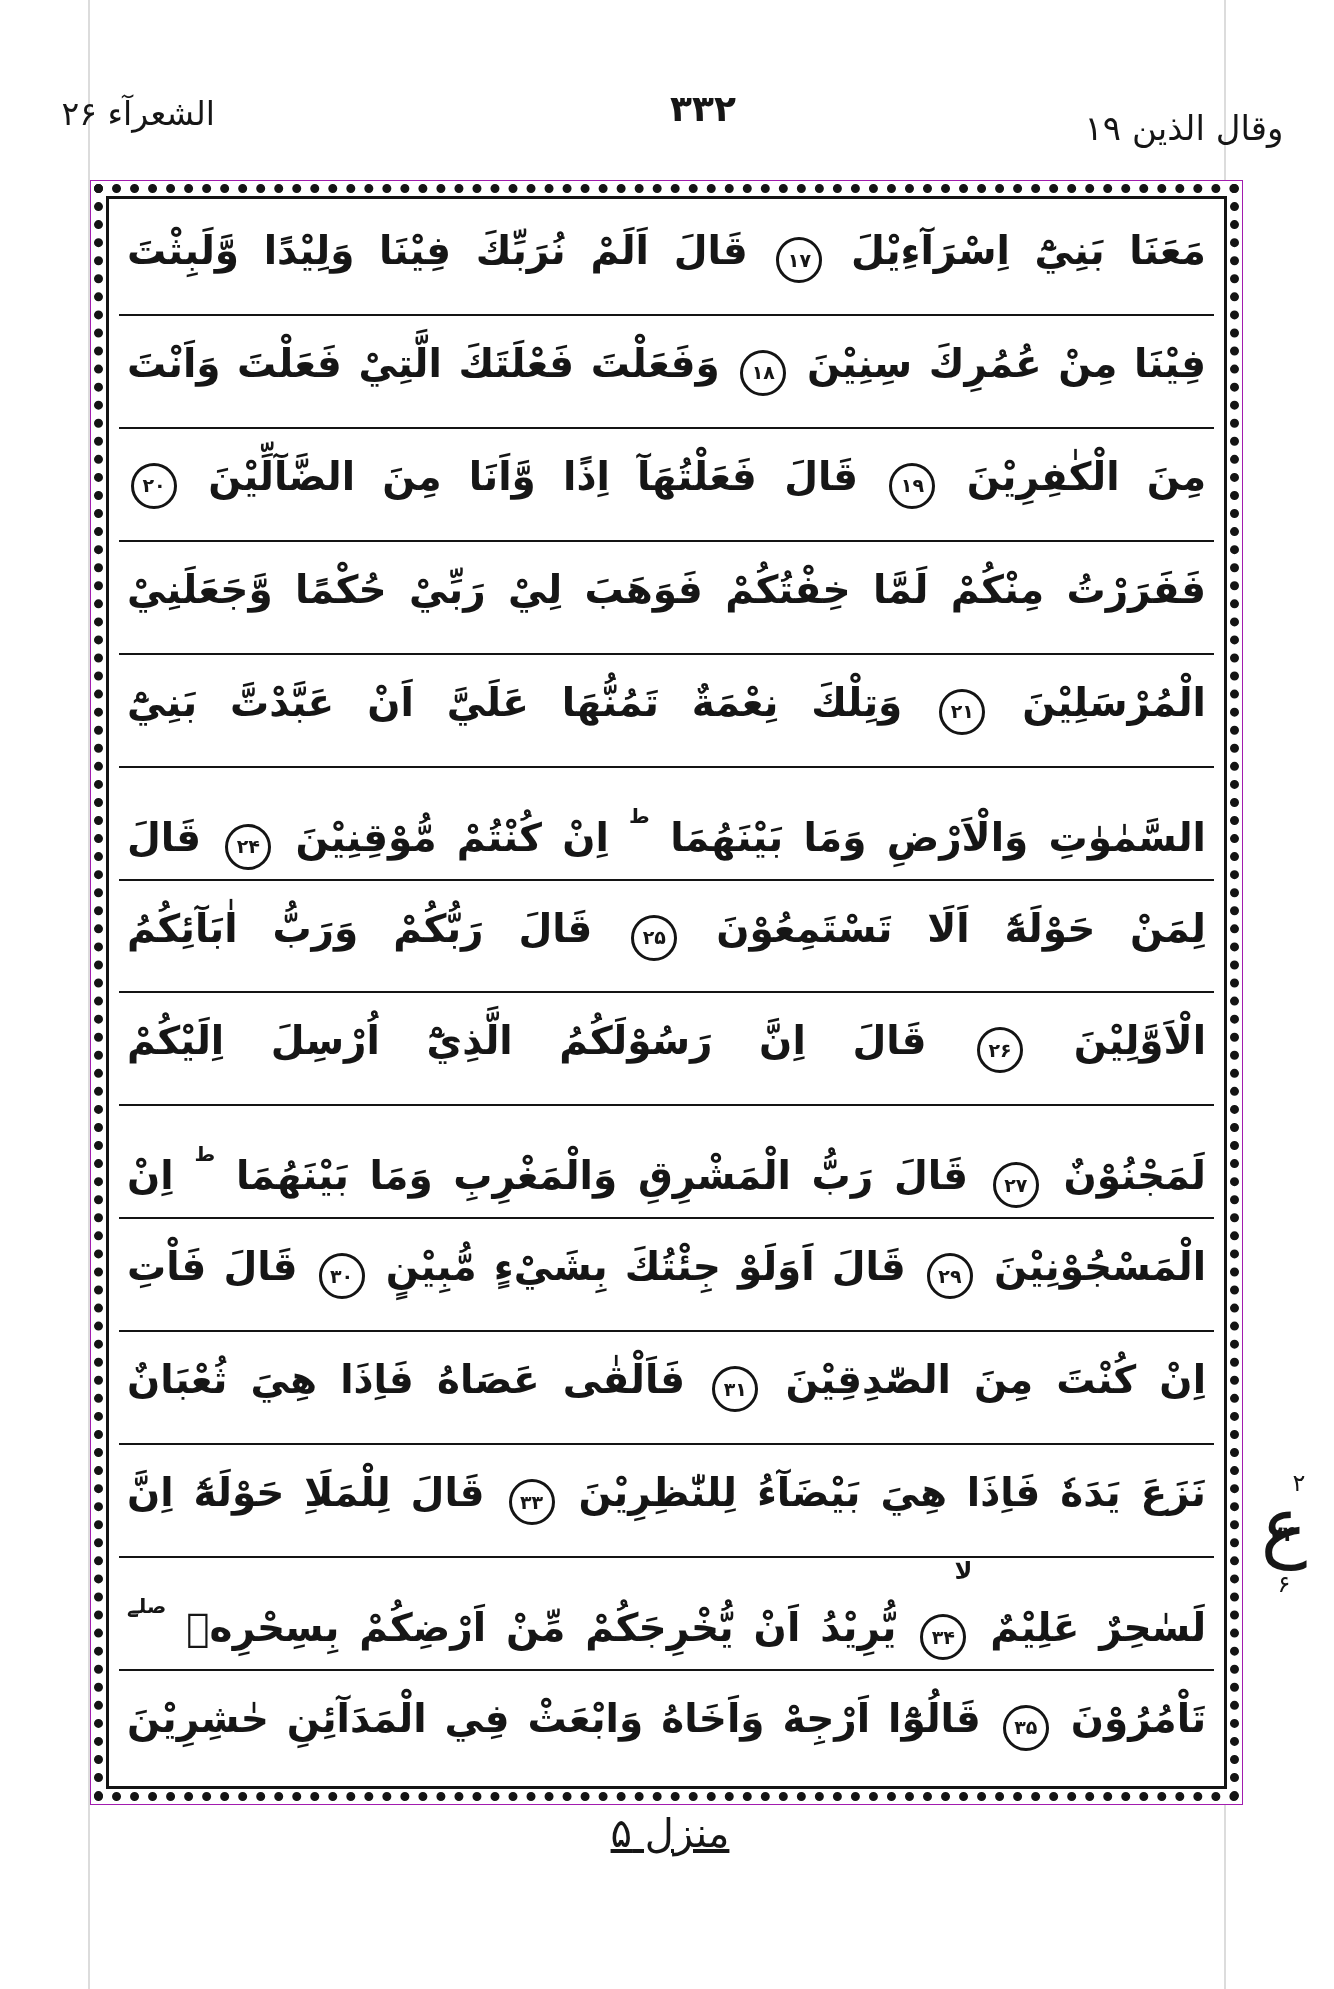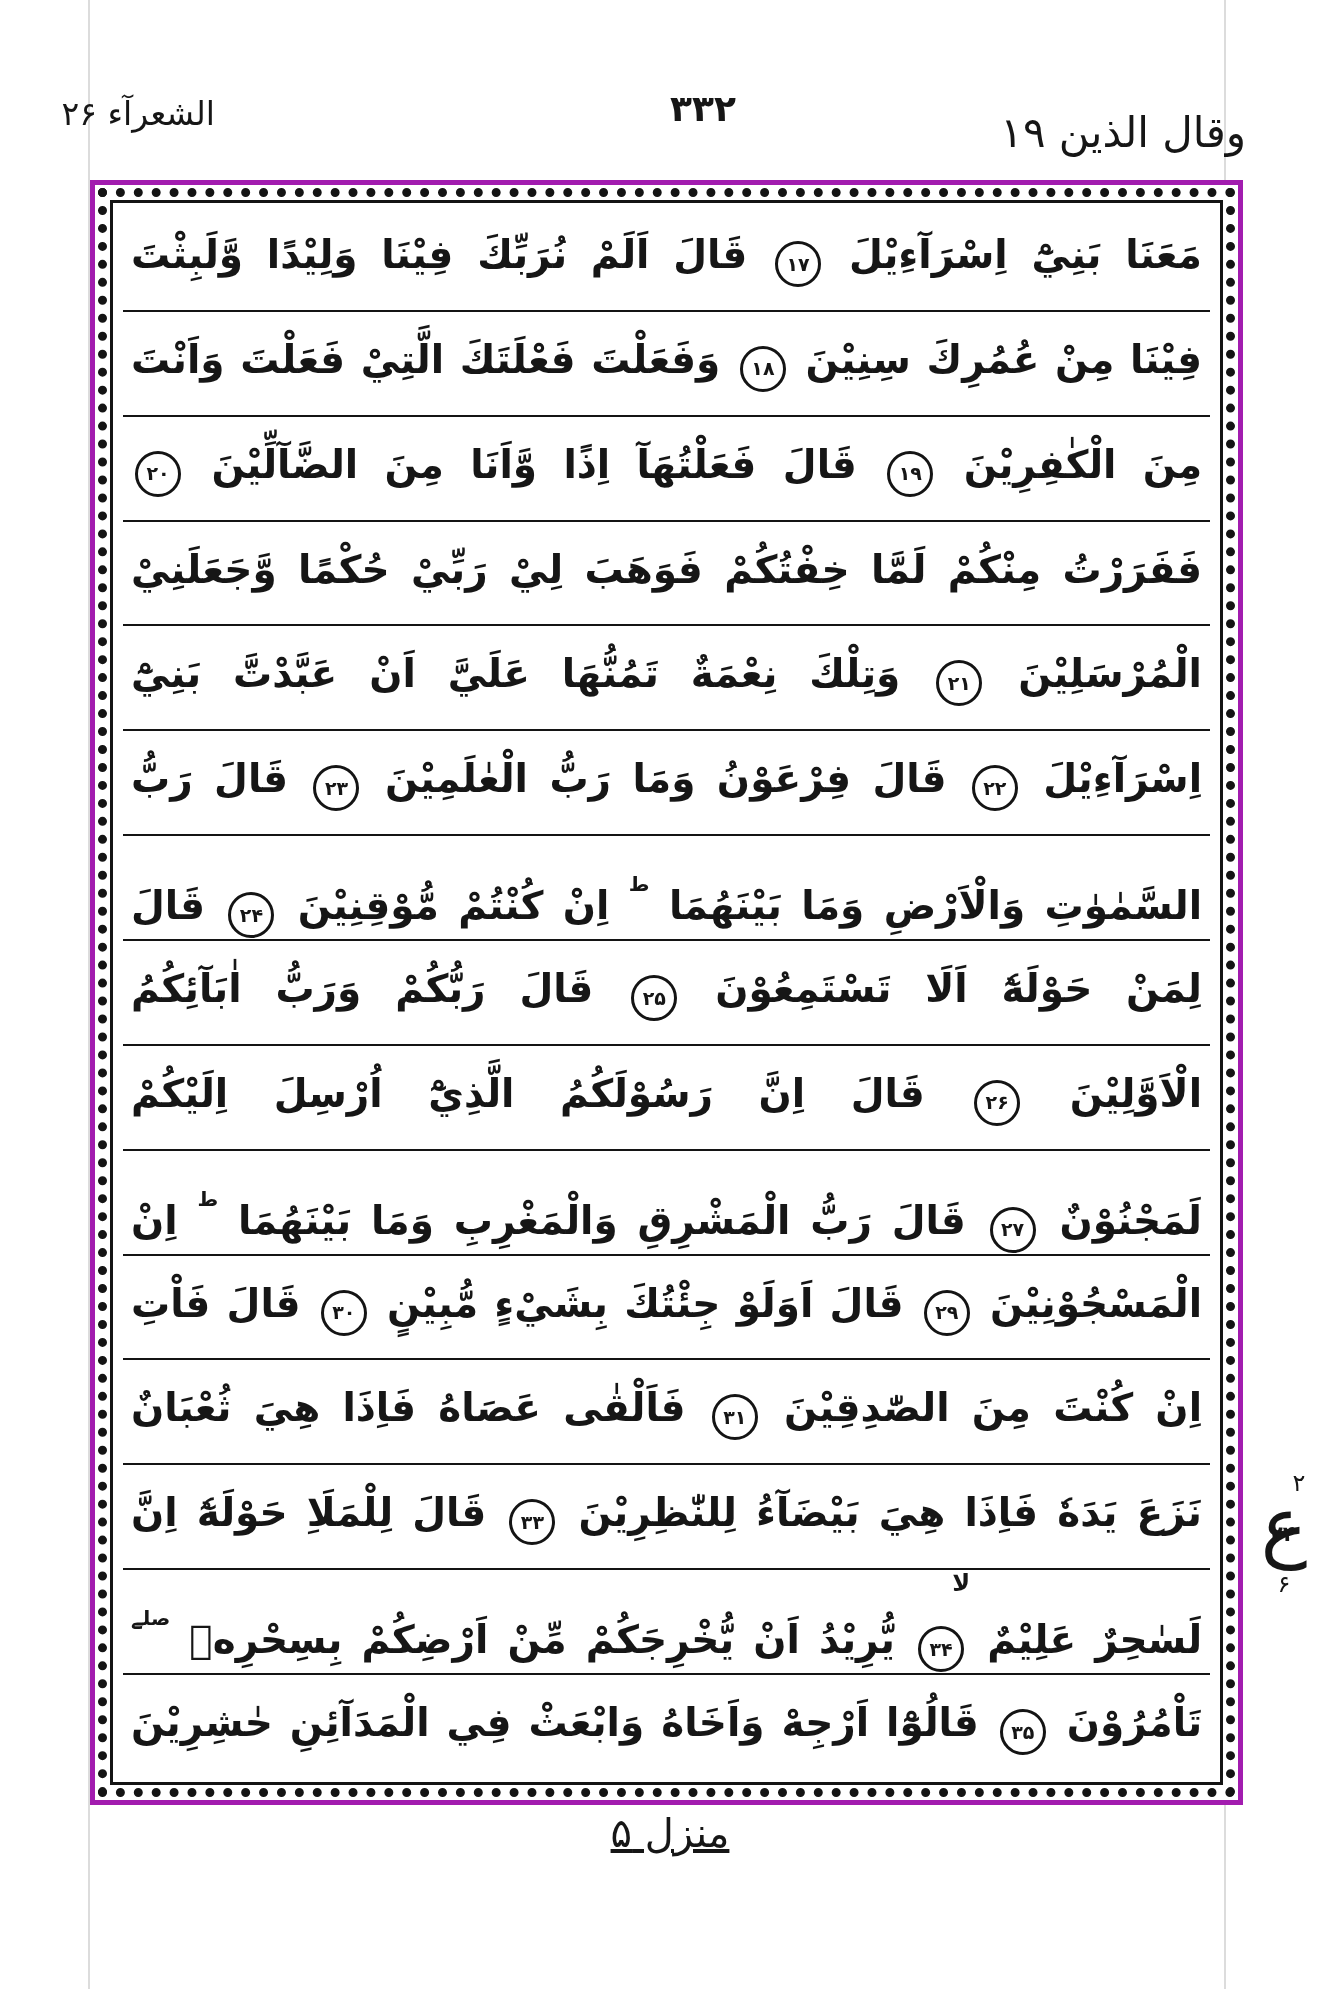--- a/index.html
+++ b/index.html
@@ -9,26 +9,26 @@
   }
   
   .scan-v{position:absolute;top:0;width:2px;height:1989px;background:#dcdcdc;z-index:0;}
   .scan-v.left{left:88px;}
   .scan-v.right{left:1224px;}
 
   
   .hdr{position:absolute;z-index:3;white-space:nowrap;direction:rtl;margin-left:40px;}
   .hdr-surah{right:1119px;top:94px;font-size:33px;}
   .hdr-page {left:598px;top:88px;width:130px;text-align:center;font-size:36px;font-weight:700;}
-  .hdr-juz  {left:1006px;top:108px;width:200px;text-align:center;font-size:42px;}
+  .hdr-juz  {left:1044px;top:108px;width:200px;text-align:center;font-size:34px;}
 
   
   .frame-outer{
     position:absolute;left:90px;top:180px;width:1153px;height:1625px;
-    box-sizing:border-box;border:5px solid #a21caf;background:#fff;padding:3px;z-index:2;
+    box-sizing:border-box;border:1px solid #a21caf;background:#fff;padding:3px;z-index:2;
   }
   .frame-beads{box-sizing:border-box;width:100%;height:100%;border:9px dotted #141414;padding:3px;}
   .frame-inner{box-sizing:border-box;width:100%;height:100%;border:3px solid #141414;padding:4px 10px;}
 
   
   .lines{box-sizing:border-box;width:100%;height:100%;display:flex;flex-direction:column;direction:rtl;}
   .qline{
     flex:1 1 0;border-bottom:2px solid #141414;
     text-align:justify;text-align-last:justify;-moz-text-align-last:justify;
     direction:rtl;font-size:39px;font-weight:700;line-height:96px;
@@ -68,21 +68,20 @@
 
 <div class="frame-outer">
   <div class="frame-beads">
     <div class="frame-inner">
       <div class="lines" id="lines">
           <div class="qline"><span class="qtext">مَعَنَا بَنِيْٓ اِسْرَآءِيْلَ</span> <span class="vwrap"><span class="vcircle">۱۷</span></span> <span class="qtext">قَالَ اَلَمْ نُرَبِّكَ فِيْنَا وَلِيْدًا وَّلَبِثْتَ</span> </div>
           <div class="qline"><span class="qtext">فِيْنَا مِنْ عُمُرِكَ سِنِيْنَ</span> <span class="vwrap"><span class="vcircle">۱۸</span></span> <span class="qtext">وَفَعَلْتَ فَعْلَتَكَ الَّتِيْ فَعَلْتَ وَاَنْتَ</span> </div>
           <div class="qline"><span class="qtext">مِنَ الْكٰفِرِيْنَ</span> <span class="vwrap"><span class="vcircle">۱۹</span></span> <span class="qtext">قَالَ فَعَلْتُهَآ اِذًا وَّاَنَا مِنَ الضَّآلِّيْنَ</span> <span class="vwrap"><span class="vcircle">۲۰</span></span> </div>
           <div class="qline"><span class="qtext">فَفَرَرْتُ مِنْكُمْ لَمَّا خِفْتُكُمْ فَوَهَبَ لِيْ رَبِّيْ حُكْمًا وَّجَعَلَنِيْ مِنَ</span> </div>
           <div class="qline"><span class="qtext">الْمُرْسَلِيْنَ</span> <span class="vwrap"><span class="vcircle">۲۱</span></span> <span class="qtext">وَتِلْكَ نِعْمَةٌ تَمُنُّهَا عَلَيَّ اَنْ عَبَّدْتَّ بَنِيْٓ</span> </div>
-          <div class="qline"><span class="qtext">اِسْرَآءِيْلَ</span> <span class="vwrap"><span class="vcircle">۲۲</span></span> <span class="qtext">قَالَ فِرْعَوْنُ وَمَا رَبُّ الْعٰلَمِيْنَ</span> <span class="vwrap"><span class="vcircle">۲۳</span></span> <span class="qtext">قَالَ رَبُّ</span> </div>
           <div class="qline"><span class="qtext">السَّمٰوٰتِ وَالْاَرْضِ وَمَا بَيْنَهُمَا</span> <span class="qwaqf">ط</span> <span class="qtext">اِنْ كُنْتُمْ مُّوْقِنِيْنَ</span> <span class="vwrap"><span class="vcircle">۲۴</span></span> <span class="qtext">قَالَ</span> </div>
           <div class="qline"><span class="qtext">لِمَنْ حَوْلَهٗٓ اَلَا تَسْتَمِعُوْنَ</span> <span class="vwrap"><span class="vcircle">۲۵</span></span> <span class="qtext">قَالَ رَبُّكُمْ وَرَبُّ اٰبَآئِكُمُ</span> </div>
           <div class="qline"><span class="qtext">الْاَوَّلِيْنَ</span> <span class="vwrap"><span class="vcircle">۲۶</span></span> <span class="qtext">قَالَ اِنَّ رَسُوْلَكُمُ الَّذِيْٓ اُرْسِلَ اِلَيْكُمْ</span> </div>
           <div class="qline"><span class="qtext">لَمَجْنُوْنٌ</span> <span class="vwrap"><span class="vcircle">۲۷</span></span> <span class="qtext">قَالَ رَبُّ الْمَشْرِقِ وَالْمَغْرِبِ وَمَا بَيْنَهُمَا</span> <span class="qwaqf">ط</span> <span class="qtext">اِنْ كُنْتُمْ</span> </div>
           <div class="qline"><span class="qtext">الْمَسْجُوْنِيْنَ</span> <span class="vwrap"><span class="vcircle">۲۹</span></span> <span class="qtext">قَالَ اَوَلَوْ جِئْتُكَ بِشَيْءٍ مُّبِيْنٍ</span> <span class="vwrap"><span class="vcircle">۳۰</span></span> <span class="qtext">قَالَ فَاْتِ بِهٖٓ</span> </div>
           <div class="qline"><span class="qtext">اِنْ كُنْتَ مِنَ الصّٰدِقِيْنَ</span> <span class="vwrap"><span class="vcircle">۳۱</span></span> <span class="qtext">فَاَلْقٰى عَصَاهُ فَاِذَا هِيَ ثُعْبَانٌ مُّبِيْنٌ</span>   </div>
           <div class="qline"><span class="qtext">نَزَعَ يَدَهٗ فَاِذَا هِيَ بَيْضَآءُ لِلنّٰظِرِيْنَ</span> <span class="vwrap"><span class="vcircle">۳۳</span></span> <span class="qtext">قَالَ لِلْمَلَاِ حَوْلَهٗٓ اِنَّ هٰذَا</span> </div>
           <div class="qline"><span class="qtext">لَسٰحِرٌ عَلِيْمٌ</span> <span class="vwrap"><span class="vmark">لا</span><span class="vcircle">۳۴</span></span> <span class="qtext">يُّرِيْدُ اَنْ يُّخْرِجَكُمْ مِّنْ اَرْضِكُمْ بِسِحْرِهٖ</span> <span class="qwaqf">صلے</span>  </div>
           <div class="qline"><span class="qtext">تَاْمُرُوْنَ</span> <span class="vwrap"><span class="vcircle">۳۵</span></span> <span class="qtext">قَالُوْٓا اَرْجِهْ وَاَخَاهُ وَابْعَثْ فِي الْمَدَآئِنِ حٰشِرِيْنَ</span>  </div>
         </div>

